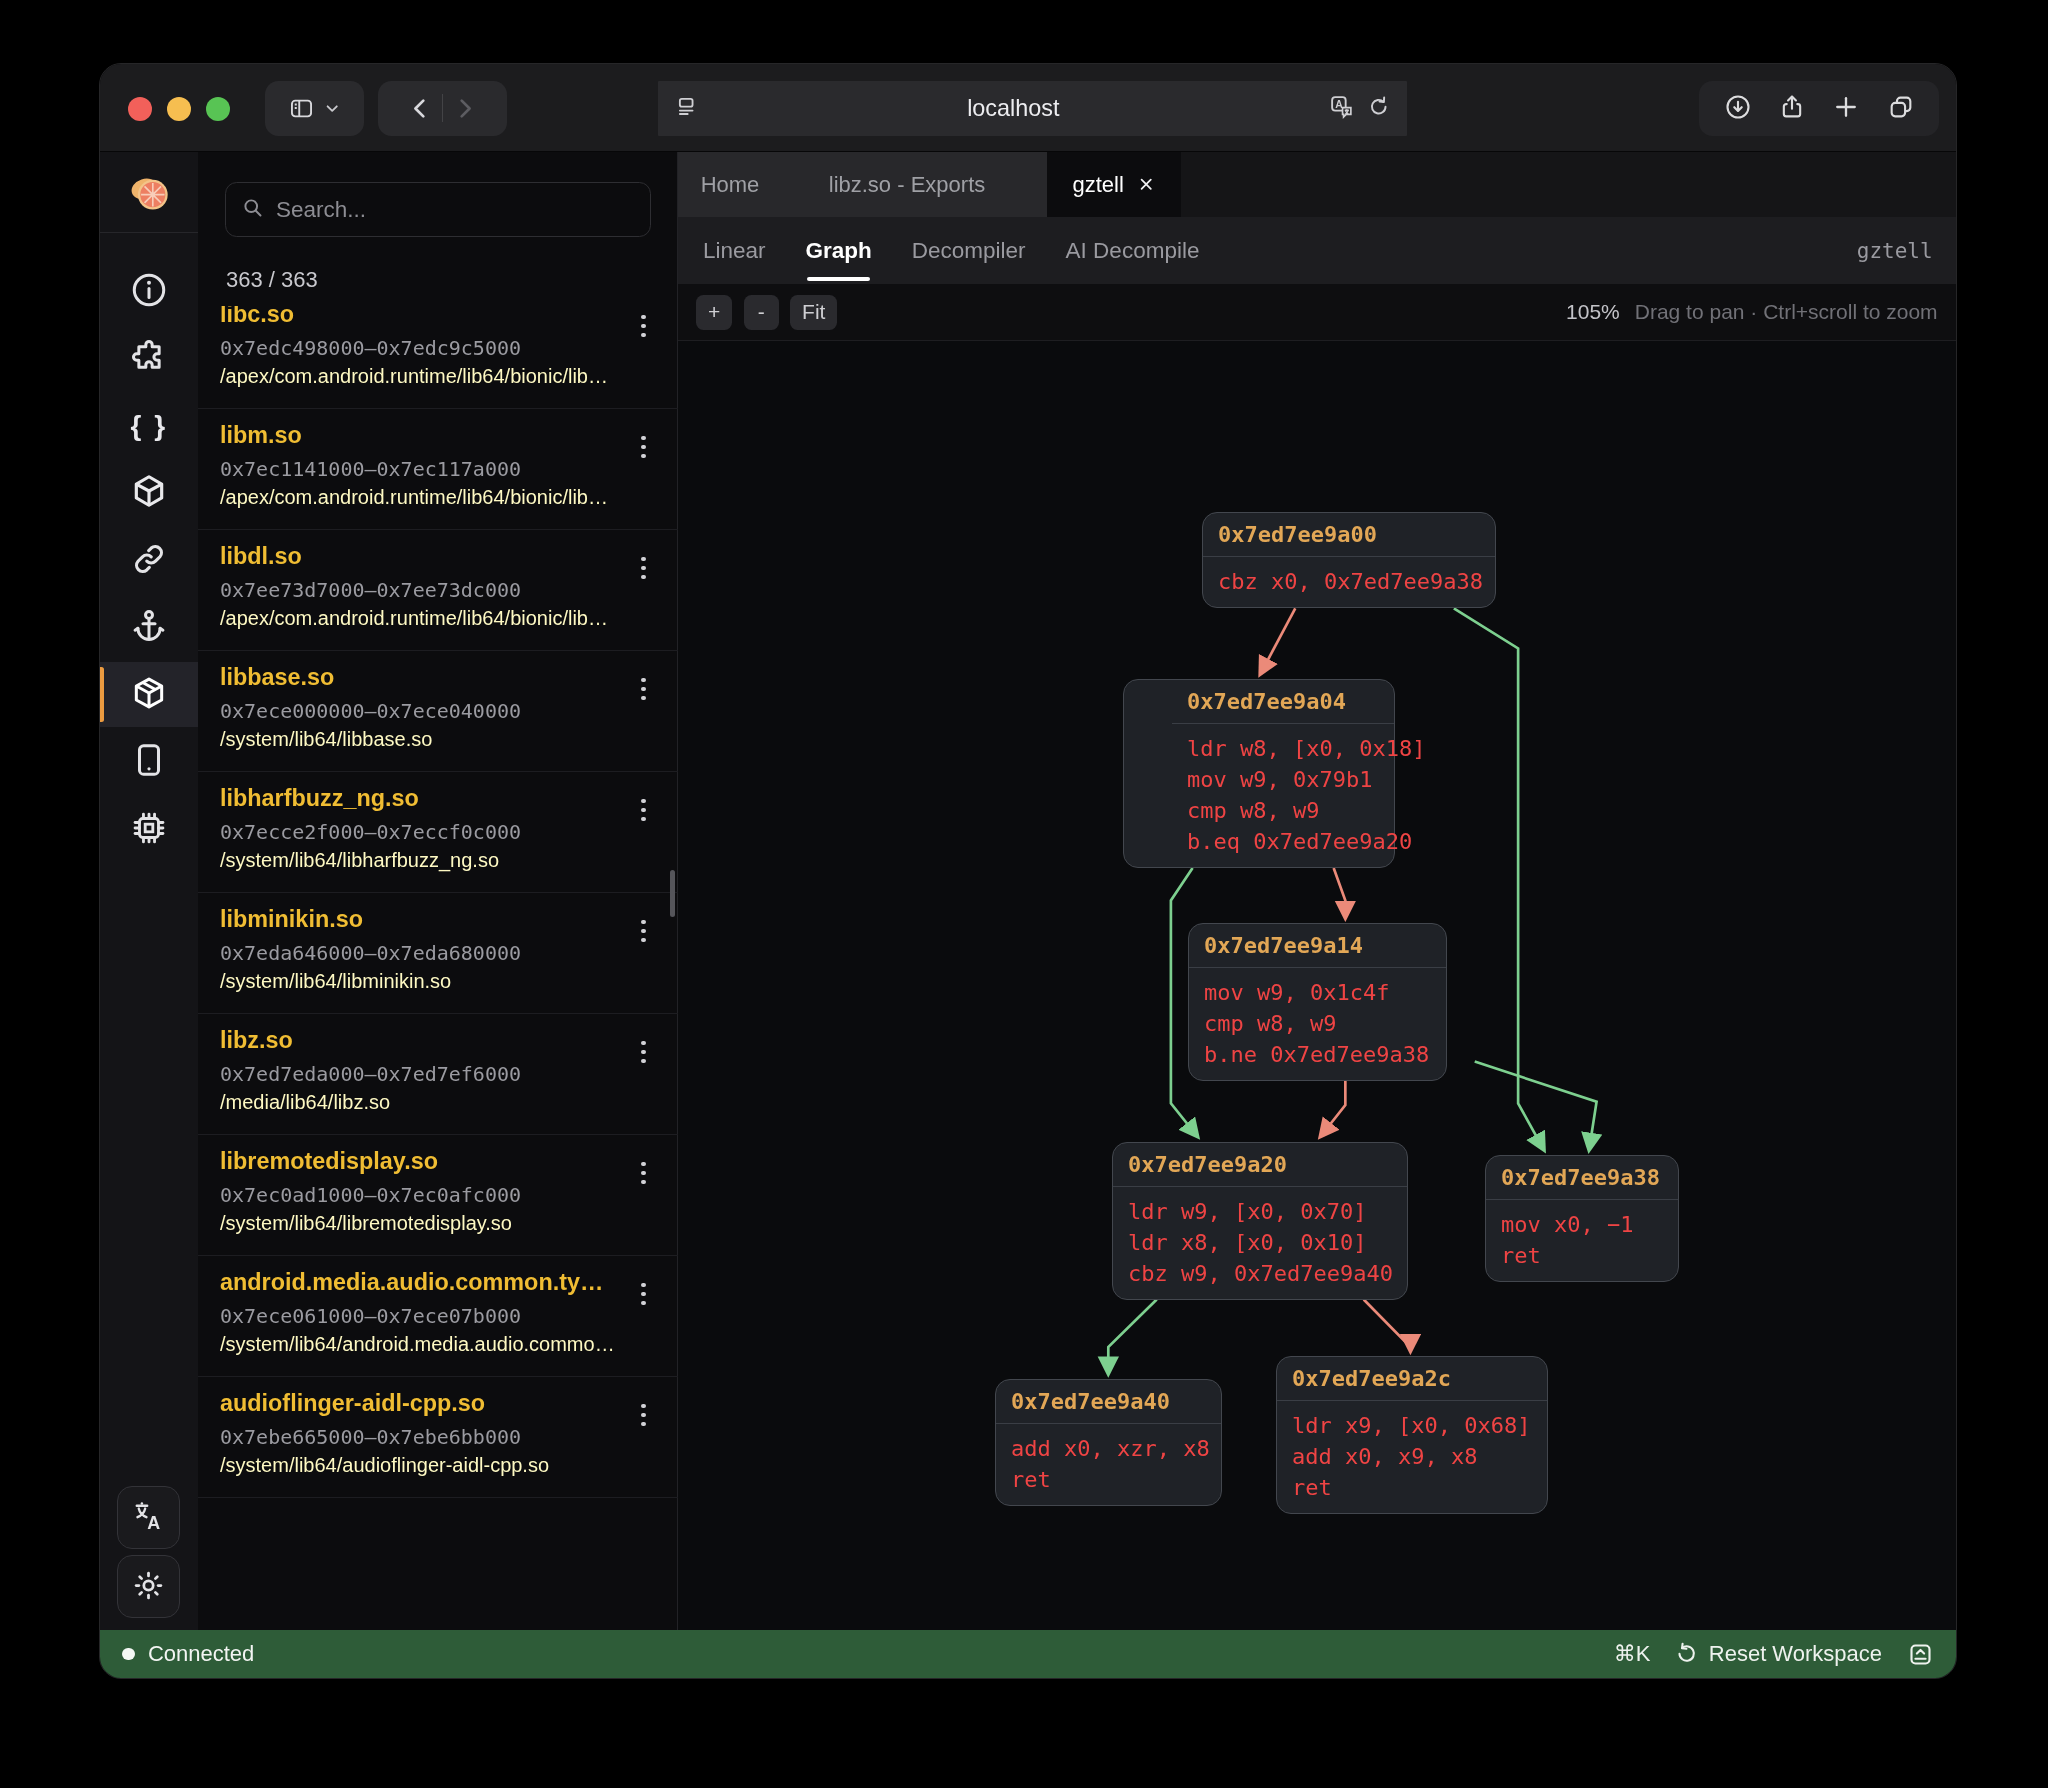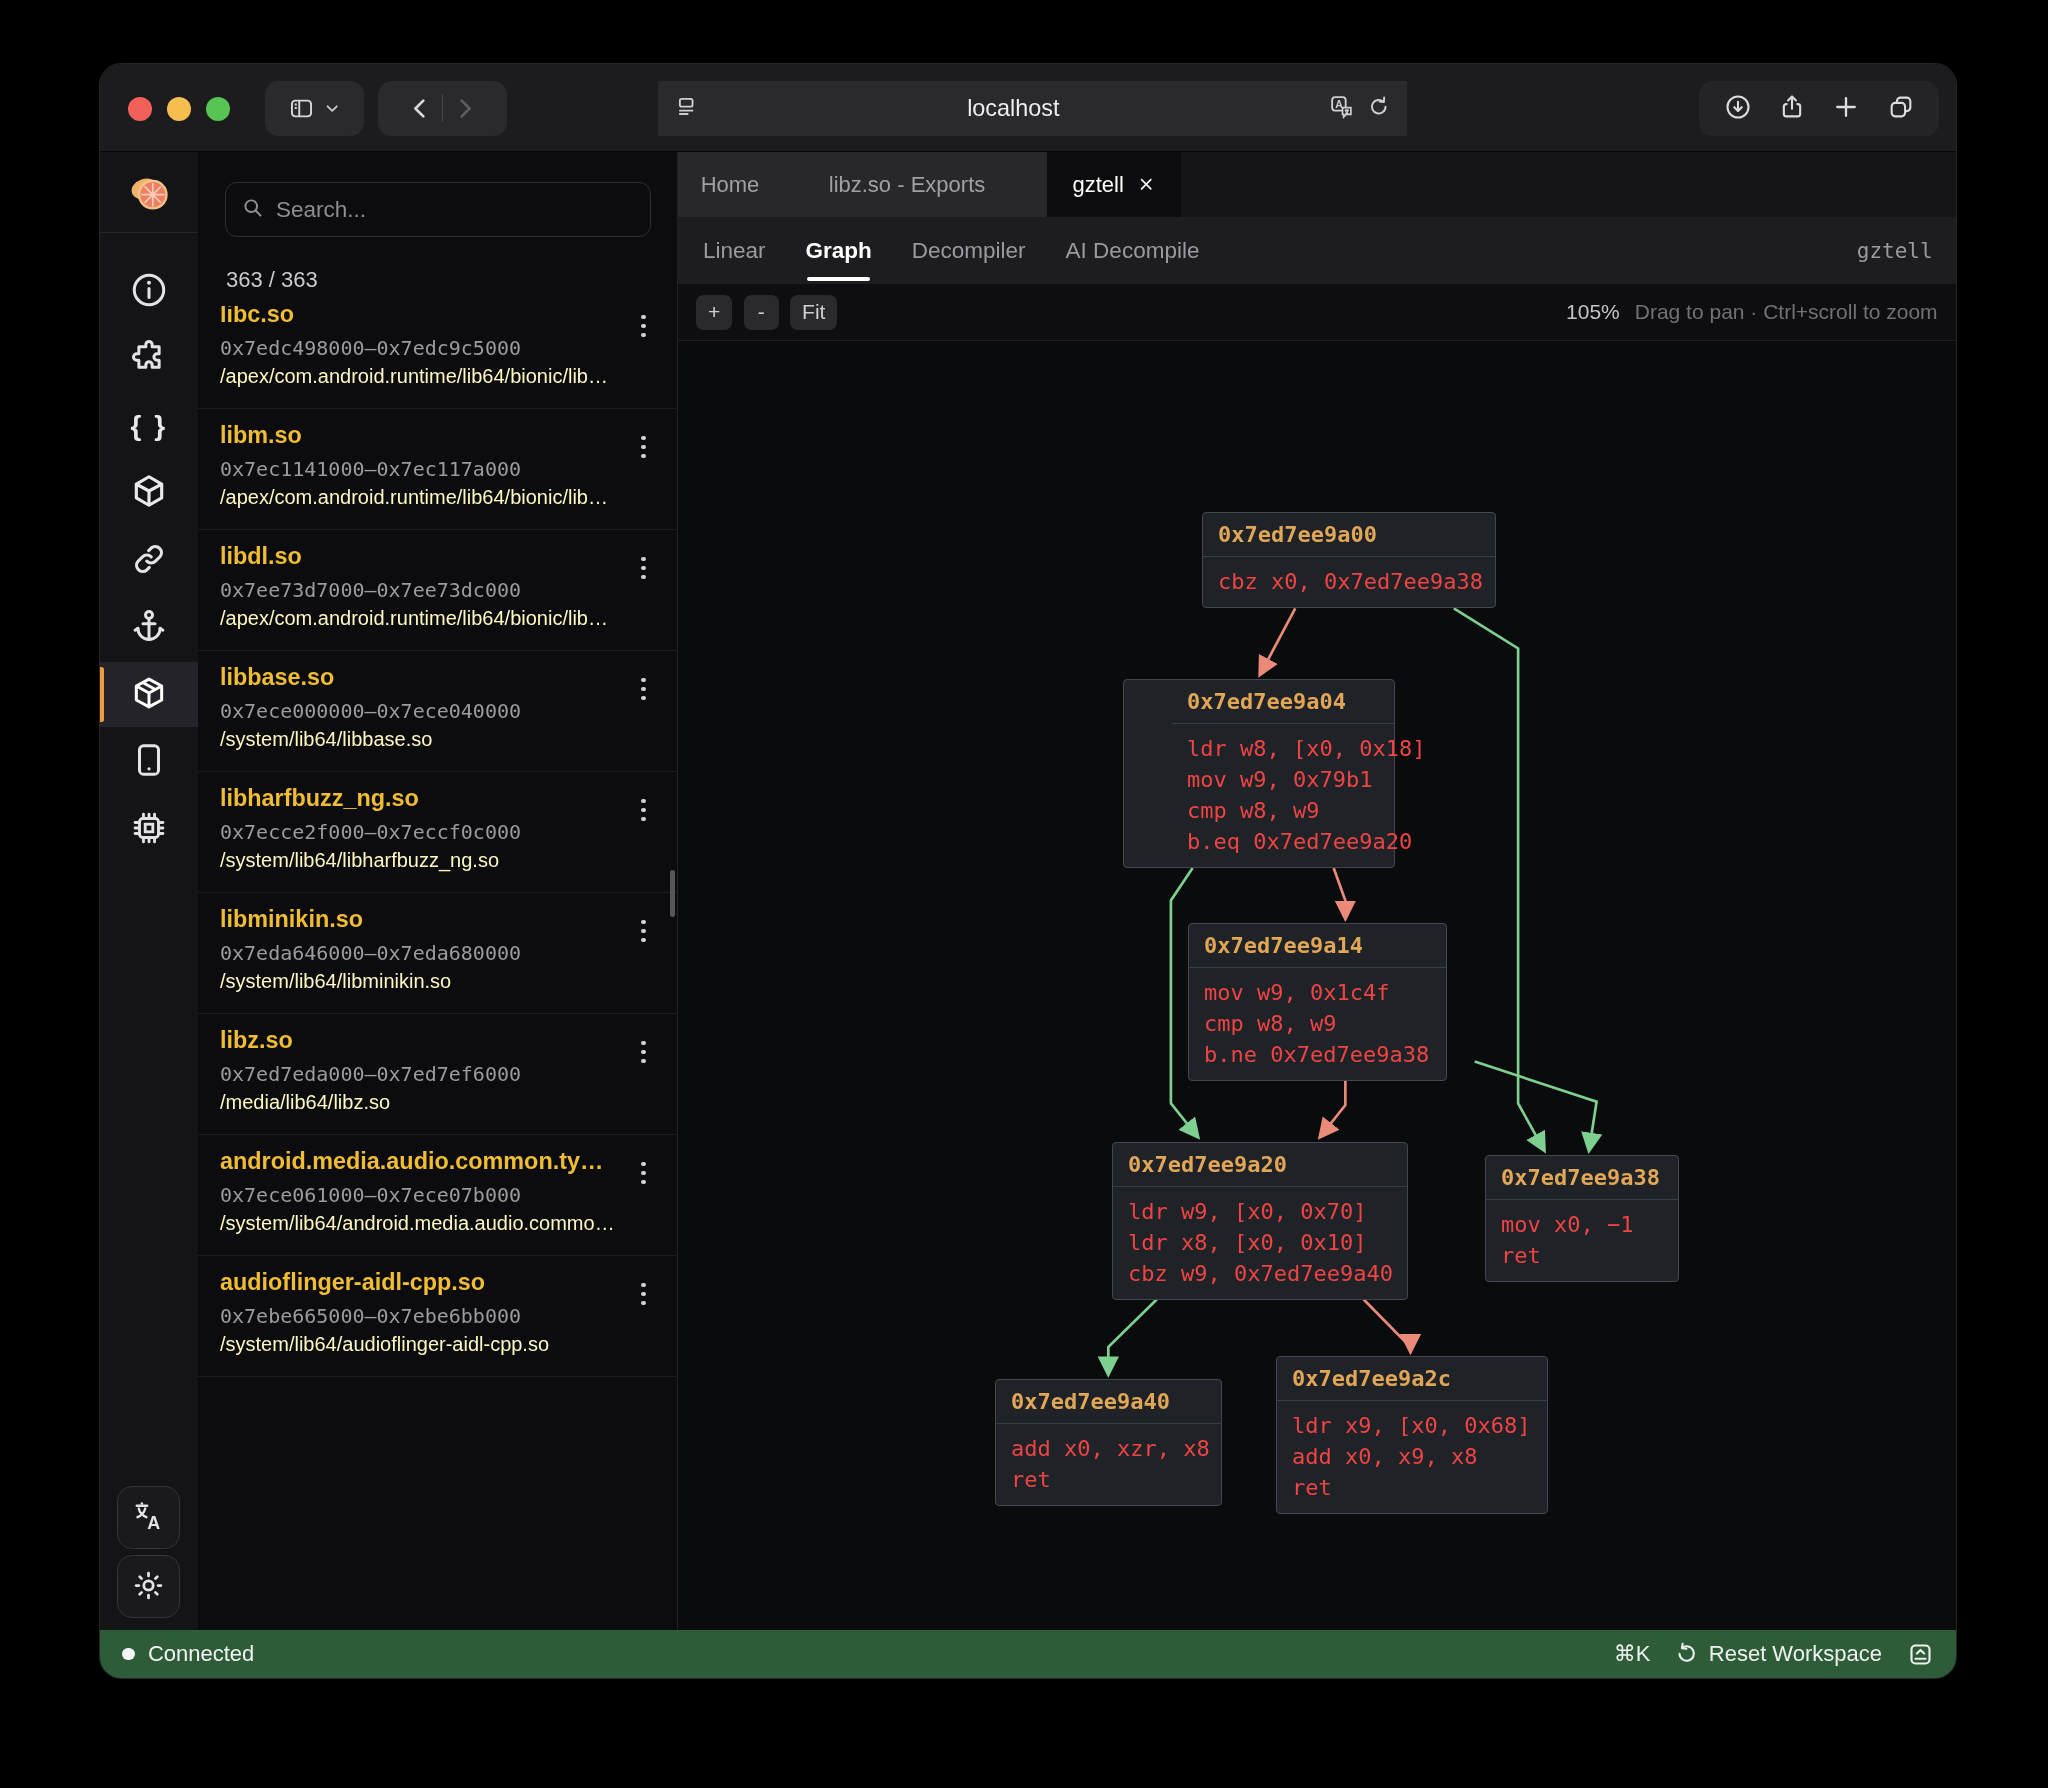--- a/index.html
+++ b/index.html
@@ -61,21 +61,21 @@
   .subtab.active::after { content:""; position:absolute; left:1.7px; right:1.7px; bottom:3.3px; height:4.2px; background:#fff; border-radius:2.5px; }
   .fn-label { margin-left:auto; padding-right:23.4px; font-family:"DejaVu Sans Mono",monospace; font-size:21px; color:#9a9aa0; }
   .graph-toolbar { position:absolute; left:0; top:132px; right:0; height:57px; background:#0e0e10; border-bottom:0.8px solid #1e1e21; display:flex; align-items:center; padding:0 18.4px; gap:11.7px; }
   .gbtn { min-width:35px; height:35px; padding:0 11.7px; background:#2a2a2e; border-radius:7.5px; color:#cfcfd3; font-size:21px; display:flex; align-items:center; justify-content:center; }
   .zoom-info { margin-left:auto; display:flex; align-items:center; gap:15px; }
   .zoom-level { font-size:21px; color:#c3c3c8; }
   .zoom-hint { font-size:21px; color:#717177; }
   .canvas { position:absolute; left:0; top:189px; right:0; bottom:0; background:#0a0b0d; }
   
   .edges-svg { position:absolute; left:0; top:0; width:1858px; height:1567px; pointer-events:none; }
-  .node { position:absolute; background:#1f2227; border:1.7px solid #43474e; border-radius:4px; font-family:"DejaVu Sans Mono", monospace; }
+  .node { position:absolute; background:#1f2227; border:1.7px solid #43474e; border-radius:15px; font-family:"DejaVu Sans Mono", monospace; }
   .node-header { padding:7.5px 15px; font-size:22px; font-weight:bold; color:#e2a756; border-bottom:1.7px solid #3a3e45; line-height:28px; white-space:nowrap; }
   .node-body { padding:9.2px 15px; font-size:22px; color:#ef4444; line-height:31px; white-space:pre; }
   
   .statusbar { position:absolute; left:0; bottom:0; width:100%; height:48px; background:#2e5c38; display:flex; align-items:center; padding:0 22px; }
   .status-dot { width:12.5px; height:12.5px; border-radius:50%; background:#f4f8f4; margin-right:13.4px; }
   .status-label { font-size:22px; color:#f3f5f3; }
   .status-right { margin-left:auto; display:flex; align-items:center; gap:25px; }
   .kbd { font-size:22px; color:#eef2ee; }
   .reset-ws { display:flex; align-items:center; gap:10px; font-size:22px; color:#eef2ee; }
   .reset-ws svg, .tray-icon svg { display:block; }
@@ -363,20 +363,30 @@
             <div class="kebab">
               <i></i>
               <i></i>
               <i></i>
             </div>
           </div>
           <div class="lib-item">
             <div class="lib-name">libz.so</div>
             <div class="lib-range">0x7ed7eda000–0x7ed7ef6000</div>
             <div class="lib-path">/media/lib64/libz.so</div>
+            <div class="kebab">
+              <i></i>
+              <i></i>
+              <i></i>
+            </div>
+          </div>
+          <div class="lib-item">
+            <div class="lib-name">libremotedisplay.so</div>
+            <div class="lib-range">0x7ec0ad1000–0x7ec0afc000</div>
+            <div class="lib-path">/system/lib64/libremotedisplay.so</div>
             <div class="kebab">
               <i></i>
               <i></i>
               <i></i>
             </div>
           </div>
           <div class="lib-item">
             <div class="lib-name">android.media.audio.common.ty…</div>
             <div class="lib-range">0x7ece061000–0x7ece07b000</div>
             <div class="lib-path">/system/lib64/android.media.audio.commo…</div>

